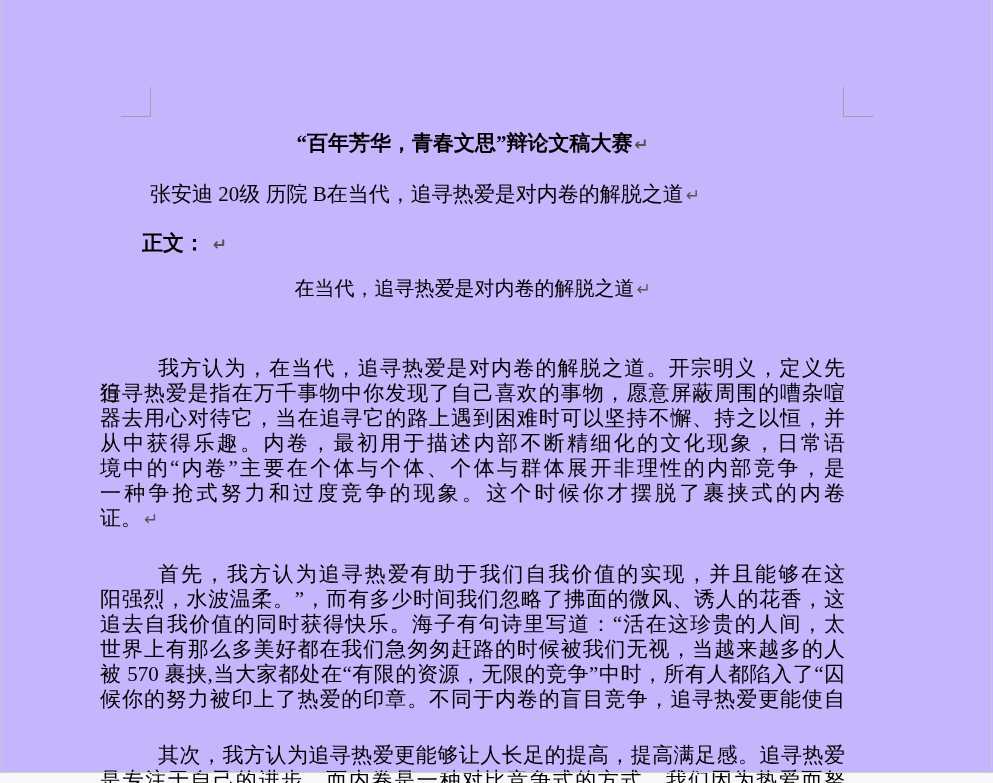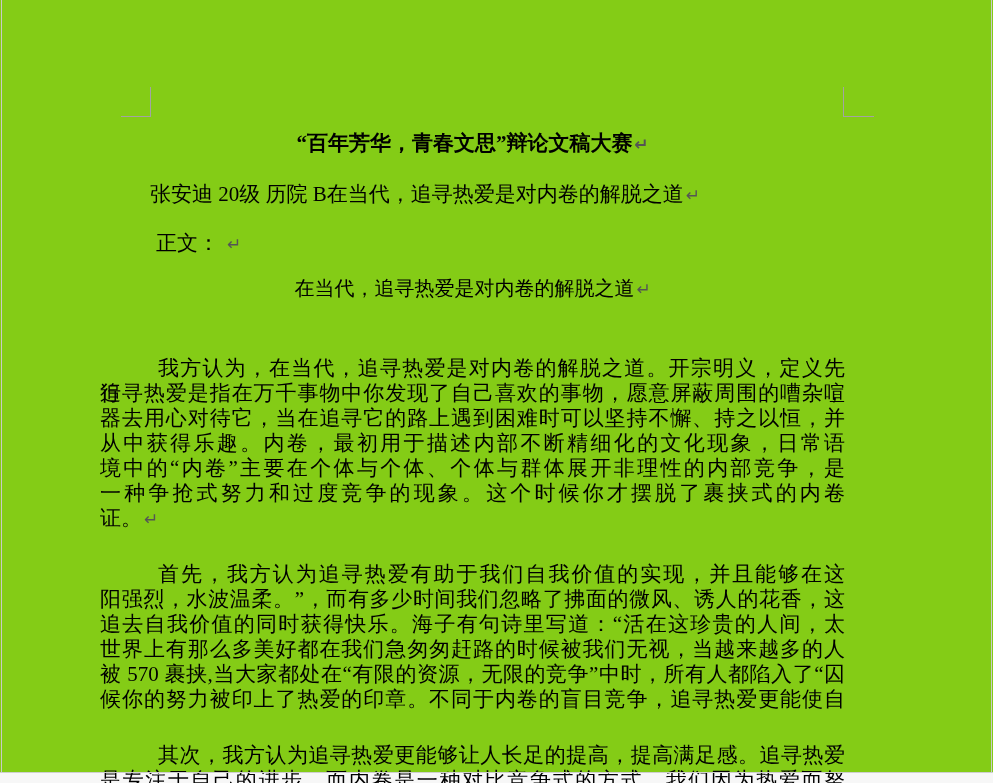--- a/index.html
+++ b/index.html
@@ -1,20 +1,20 @@
 <!DOCTYPE html>
 <html><head>
 <meta charset="utf-8">
 <style>
   html, body { margin: 0; padding: 0; }
   #screen {
     position: relative;
     width: 993px;
     height: 783px;
-    background: #84cc16;
+    background: #c4b5fd;
     overflow: hidden;
     font-family: "Liberation Serif", "DejaVu Serif", serif;
     color: #000000;
   }
   
   .edge-left  { position: absolute; left: 1px;  top: 0; width: 1px; height: 772px; background: #c9c9c9; }
   .edge-right { position: absolute; left: 991px; top: 0; width: 1px; height: 772px; background: #c9c9c9; }
   .bottom-divider { position: absolute; left: 0; top: 772px; width: 993px; height: 1px; background: #cfcfcf; z-index: 3; }
   .bottom-strip   { position: absolute; left: 0; top: 773px; width: 993px; height: 10px; background: #f7f7f7; z-index: 0; }
   
@@ -26,22 +26,22 @@
   .content { position: absolute; left: 100px; top: 0; width: 745px; z-index: 1; }
   .doc-title {
     position: absolute; top: 130px; left: 0; width: 100%;
     text-align: center; font-weight: bold; font-size: 21px; line-height: 27px;
   }
   .doc-byline {
     position: absolute; top: 183px; left: 50px; width: 695px;
     font-weight: normal; font-size: 21px; line-height: 22px; white-space: nowrap;
   }
   .doc-body-label {
-    position: absolute; top: 230px; left: 56px;
-    font-weight: normal; font-size: 21px; line-height: 27px;
+    position: absolute; top: 230px; left: 42px;
+    font-weight: bold; font-size: 21px; line-height: 27px;
   }
   .doc-subtitle {
     position: absolute; top: 276px; left: 0; width: 100%;
     text-align: center; font-size: 20px; line-height: 25px;
   }
   .doc-bodytext { position: absolute; top: 325px; left: 0; width: 100%; }
   .line {
     height: 25px; line-height: 25px; font-size: 21px;
     text-align: justify; text-align-last: justify;
     text-justify: inter-character;

